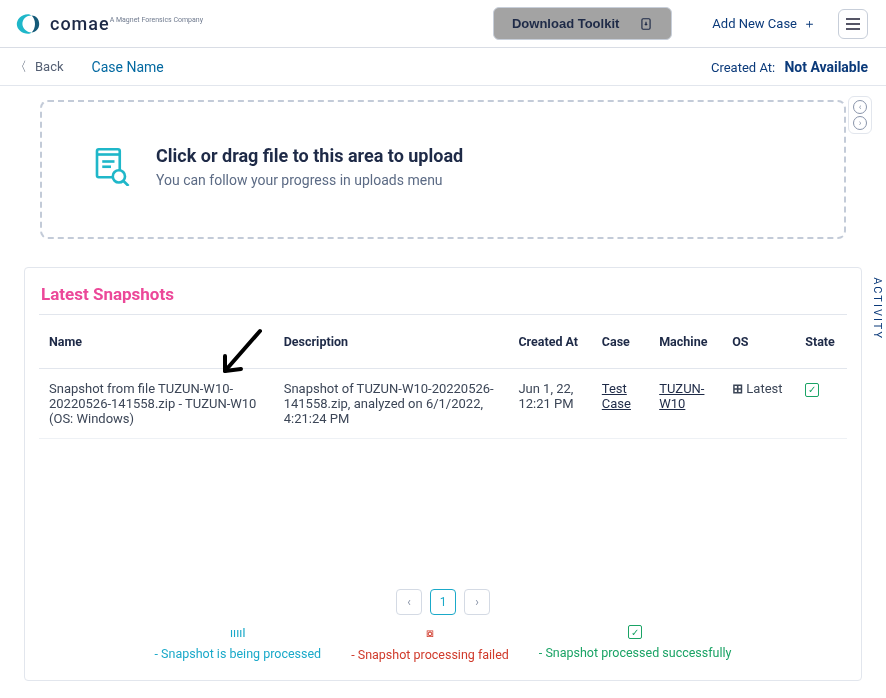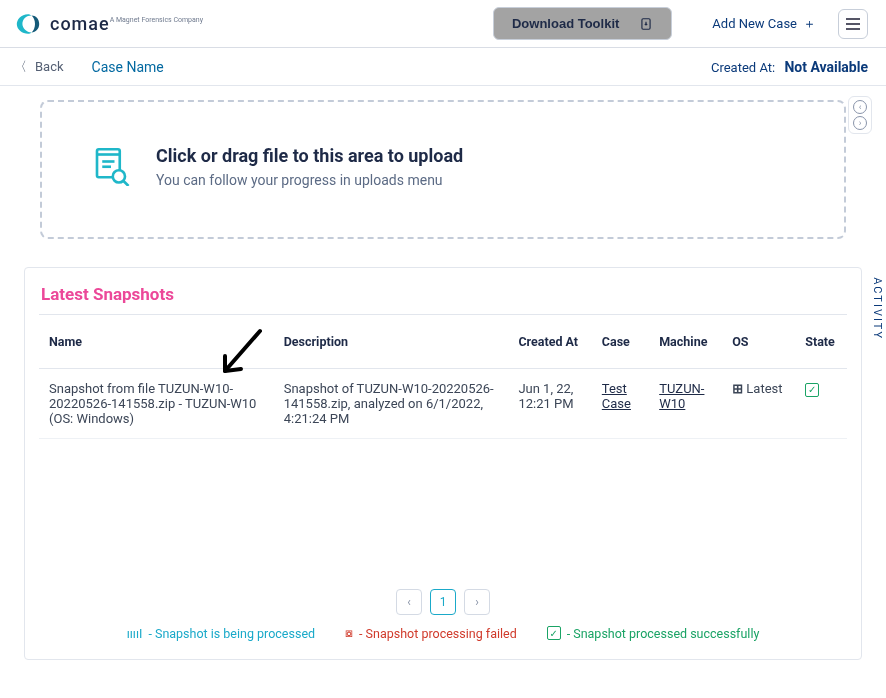--- a/index.html
+++ b/index.html
@@ -90,21 +90,21 @@
     width:26px; height:26px; border:1px solid #d4dae4; border-radius:4px;
     display:flex; align-items:center; justify-content:center; color:#8a94a8; cursor:pointer; font-size:12px;
   }
   .pager .pg-cur{ border-color:#1aa9c9; color:#1aa9c9; }
 
   
   .legend {
     display:flex; justify-content:center; gap:30px; font-size:12.5px;
     margin-top:10px;
   }
-  .lg { display:flex; align-items:center; gap:6px; }
+  .lg { display:flex; align-items:center; gap:6px;flex-direction:column; }
   .lg-proc { color:#1aa9c9; }
   .lg-fail { color:#d03a2b; }
   .lg-ok   { color:#1aa365; }
 
   
   .float-controls{
     position:absolute; top:96px; right:14px;
     border:1px solid #e2e6ed; border-radius:6px; background:#fff;
     width:24px; padding:3px 0;
     display:flex; flex-direction:column; align-items:center; gap:2px;

